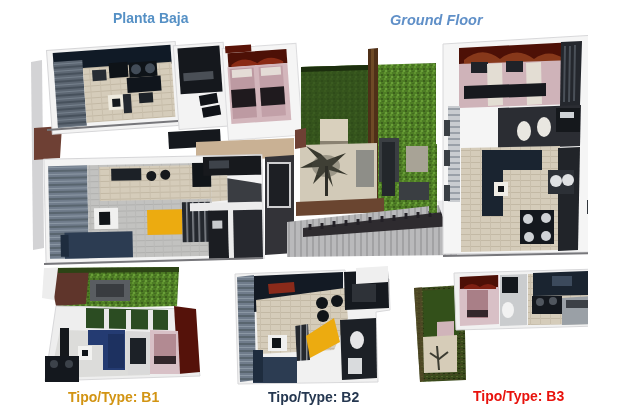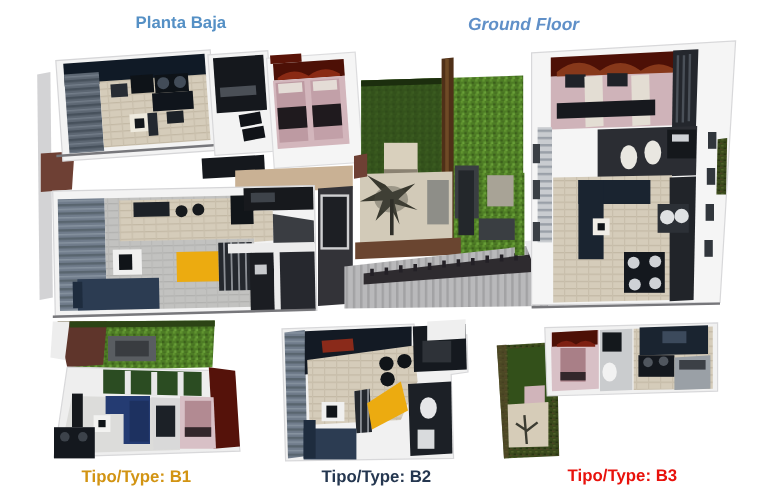--- a/index.html
+++ b/index.html
@@ -1,16 +1,16 @@
 <!DOCTYPE html>
 <html><head>
 <meta charset="utf-8">
 <style>
   html,body{margin:0;padding:0;background:#fff;}
-  .page{position:relative;width:640px;height:412px;overflow:hidden;background:#0f766e;
+  .page{position:relative;width:588px;height:412px;overflow:hidden;background:#0f766e;
         font-family:"Liberation Sans", sans-serif;}
   svg{position:absolute;left:0;top:0;}
 </style>
 </head>
 <body>
 <div class="page">
 <svg width="640" height="412" viewBox="0 0 640 412">
 <defs>
   <pattern id="grass" width="6" height="6" patternUnits="userSpaceOnUse">
     <rect width="6" height="6" fill="#4e7d25"></rect>

